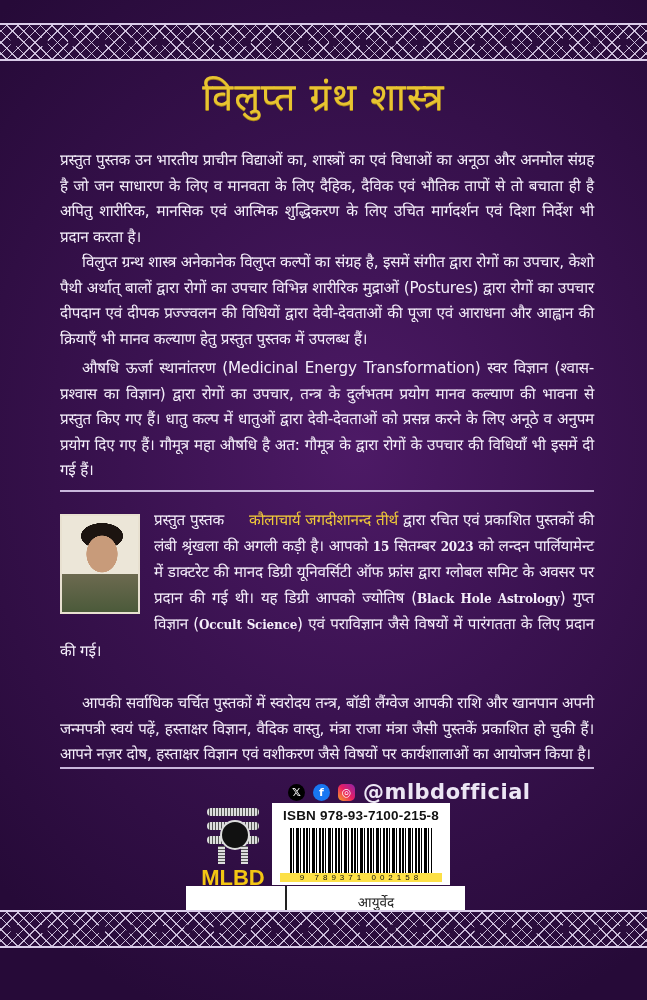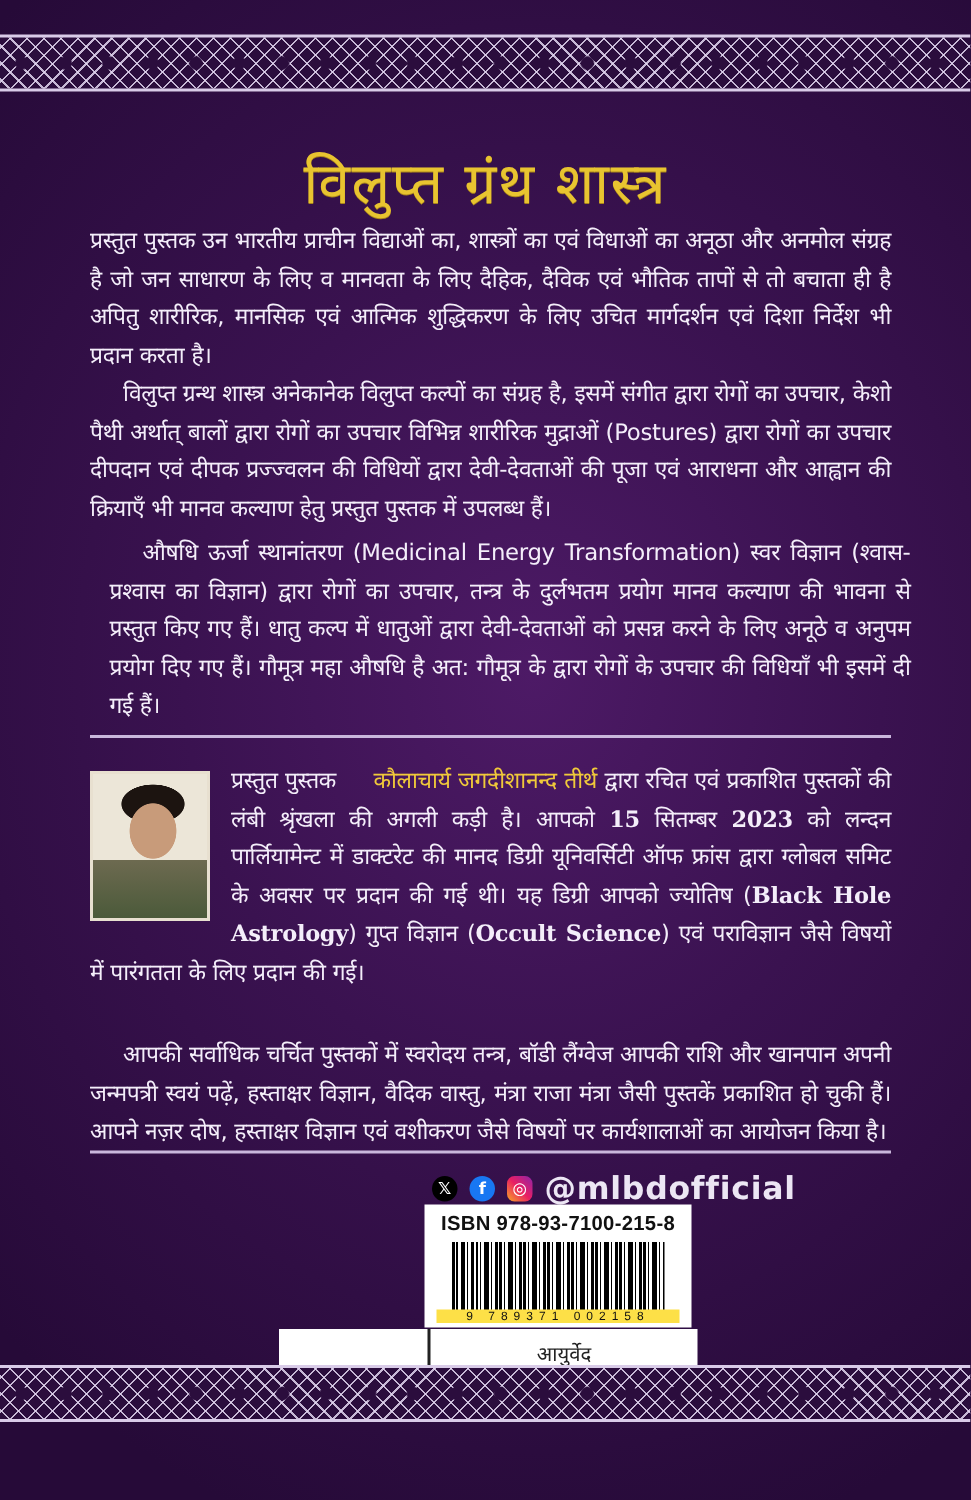--- a/index.html
+++ b/index.html
@@ -26,37 +26,37 @@
   .border-band::after {
     content: ""; position: absolute; inset: 0;
     background-image: radial-gradient(circle at 50% 50%, #2b0d3d 0 4px, transparent 5px);
     background-size: 29px 34px;
     background-position: 0 0;
   }
   .band-top { top: 23px; }
   .band-bottom { top: 910px; }
 
   .title {
-    position: absolute; top: 94px; left: 0; width: 647px; text-align: center;
+    position: absolute; top: 69px; left: 0; width: 647px; text-align: center;
     font-family: "DejaVu Sans", sans-serif;
     font-size: 38px; color: #e8c430; letter-spacing: 1px;
     text-shadow: 0 1px 0 #a9841a;
   }
   .body-text {
     position: absolute; left: 60px; width: 534px;
     font-family: "DejaVu Sans", sans-serif;
     color: #f4eefa; font-size: 15.2px; line-height: 25.5px;
     text-align: justify; text-align-last: left;
     letter-spacing: -0.2px;
   }
   .para { margin: 0 0 4px 0; text-indent: 22px; }
   .para.first { text-indent: 0; }
   .p1 { top: 148px; }
   .p2 { top: 250px; }
-  .p3 { top: 356px; margin-left: 13px; }
+  .p3 { top: 356px; }
 
   .divider {
     position: absolute; left: 60px; width: 534px; height: 2px;
     background: #c9b7dc;
   }
   .div1 { top: 490px; }
   .div2 { top: 767px; }
 
   .author-section { position: absolute; top: 508px; left: 60px; width: 534px; }
   .photo {
@@ -68,42 +68,42 @@
       radial-gradient(ellipse 26px 16px at 40px 20px, #1c1410 0 80%, transparent 82%),
       linear-gradient(180deg, #ece6d8 0%, #ece6d8 60%, #6d6a50 60%, #4b5a3a 100%);
     box-sizing: border-box;
   }
   .author-text {
     font-family: "DejaVu Sans", sans-serif;
     color: #f4eefa; font-size: 15.2px; line-height: 25.5px;
     text-align: justify; letter-spacing: -0.2px; margin: 0;
   }
   .author-name { color: #f0c93a; margin-left: 20px; }
-  .latin { font-family: "DejaVu Serif", serif; font-weight: bold; font-size: 15px; }
+  .latin { font-family: "DejaVu Serif", serif; font-weight: bold; font-size: 12px; }
   .p5 { position: absolute; top: 691px; left: 60px; width: 534px; }
 
   .social {
     position: absolute; top: 780px; left: 288px; height: 24px;
     display: flex; align-items: center; gap: 8px;
   }
   .sicon {
     width: 17px; height: 17px; border-radius: 50%;
     display: inline-flex; align-items: center; justify-content: center;
     font-family: "DejaVu Sans", sans-serif; font-size: 11px; font-weight: bold; color: #fff;
   }
   .sicon.x { background: #000; }
   .sicon.fb { background: #1877f2; }
   .sicon.ig { background: linear-gradient(45deg, #f9a825, #e91e63, #8e24aa); border-radius: 5px; }
   .handle {
     font-family: "DejaVu Sans", sans-serif; font-size: 21px; font-weight: bold;
     color: #ece6f4; letter-spacing: 0.5px;
   }
 
   .isbn-box {
-    position: absolute; top: 803px; left: 283px; width: 178px; height: 82px;
+    position: absolute; top: 803px; left: 272px; width: 178px; height: 82px;
     background: #fff; box-sizing: border-box; padding: 5px 8px 0 8px;
   }
   .isbn-text {
     font-family: "Liberation Sans", sans-serif; font-weight: bold; font-size: 13.5px;
     color: #111; text-align: center; letter-spacing: 0.2px; line-height: 16px;
   }
   .barcode {
     margin: 4px auto 0 auto; width: 142px; height: 48px;
     background: repeating-linear-gradient(90deg,
       #000 0 2px, #fff 2px 3px, #000 3px 4px, #fff 4px 6px, #000 6px 9px, #fff 9px 10px,
@@ -183,20 +183,33 @@
 
   <div class="divider div2"></div>
 
   <div class="social">
     <span class="sicon x">𝕏</span>
     <span class="sicon fb">f</span>
     <span class="sicon ig">◎</span>
     <span class="handle">@mlbdofficial</span>
   </div>
 
+  <div class="logo">
+    <div class="logo-emblem">
+      <div class="bar" style="top:0px;"></div>
+      <div class="bar" style="top:14px;"></div>
+      <div class="bar" style="top:28px;"></div>
+      <div class="circle"></div>
+      <div class="legs" style="left:14px;"></div>
+      <div class="legs" style="left:37px;"></div>
+    </div>
+    <div class="logo-name">MLBD</div>
+    <div class="logo-line"></div>
+    <div class="logo-url">www.mlbd.in</div>
+  </div>
 
   <div class="isbn-box">
     <div class="isbn-text">ISBN 978-93-7100-215-8</div>
     <div class="barcode"></div>
     <div class="barcode-digits">9 789371 002158</div>
   </div>
 
   <div class="category-bar">
     <div class="cat-left"></div>
     <div class="cat-right">आयुर्वेद</div>

